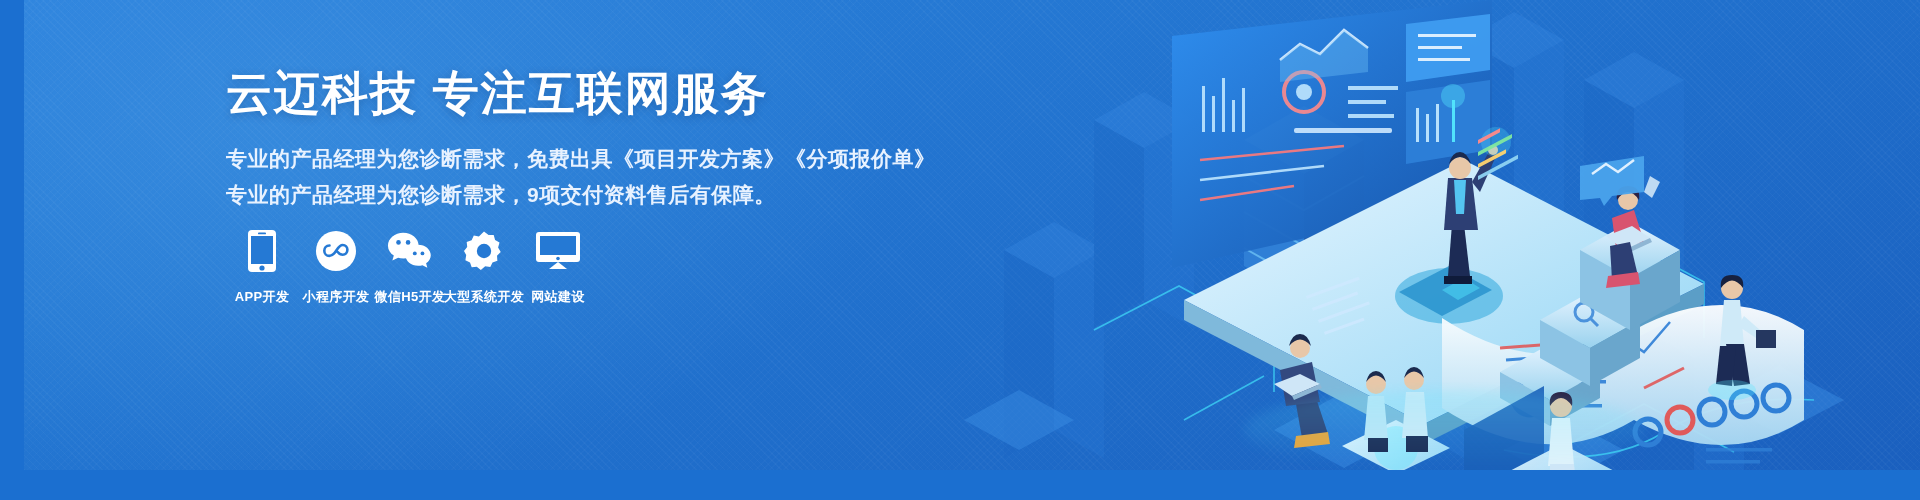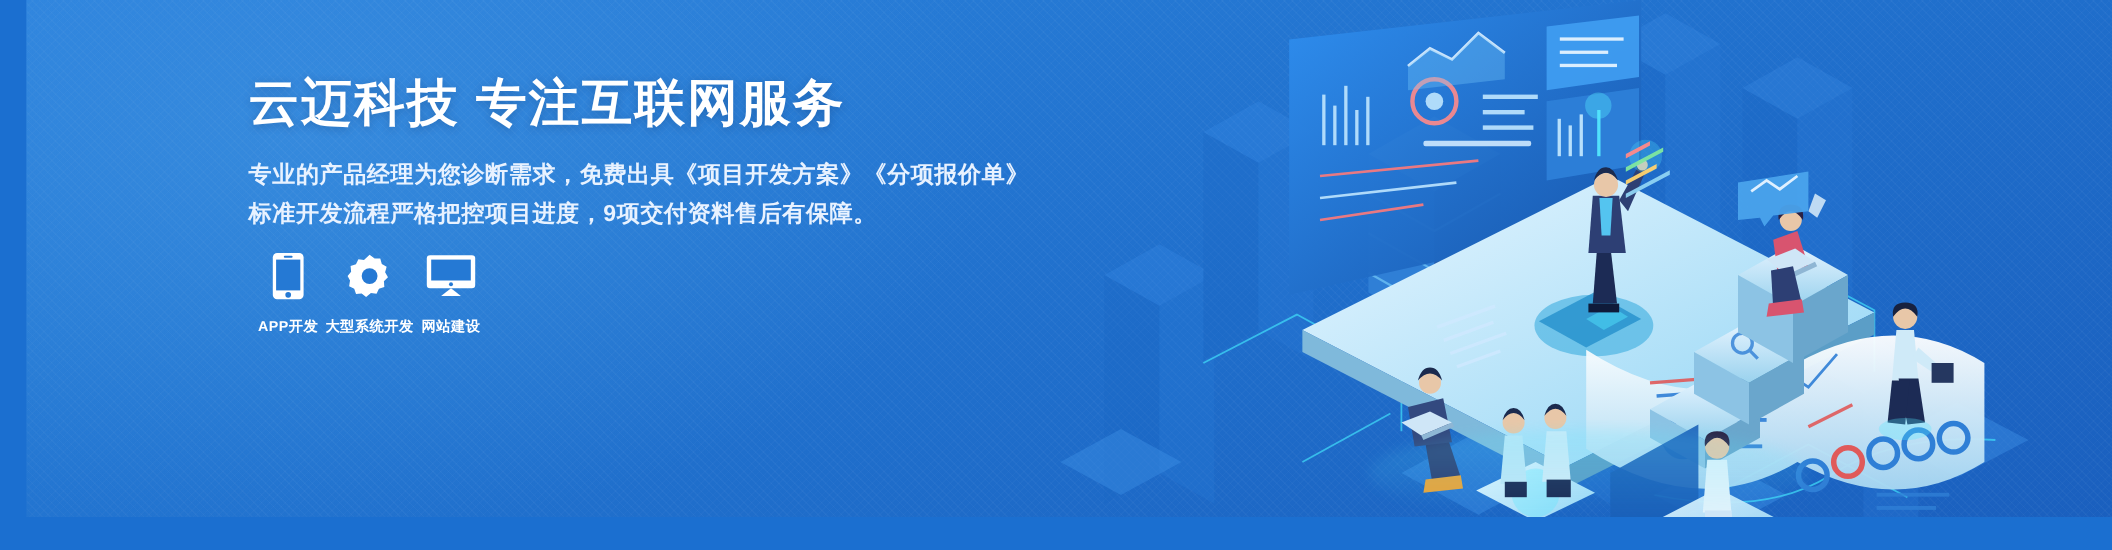--- a/index.html
+++ b/index.html
@@ -322,38 +322,60 @@
         <path d="M648 174 L662 164 L674 172 L690 160" fill="none" stroke="#dff0ff" stroke-width="2.5"></path>
       </g>
 
       <ellipse cx="500" cy="430" rx="200" ry="40" fill="url(#gGlow)" opacity=".35" filter="url(#soft)"></ellipse>
     </svg>
   </div>
 
   <div class="copy">
     <h1 class="headline">云迈科技 专注互联网服务</h1>
     <div class="sub-line">专业的产品经理为您诊断需求，免费出具《项目开发方案》《分项报价单》</div>
-    <div class="sub-line">标准开发流程严格把控项目进度，9项交付资料售后有保障。</div>
+    <div class="sub-line">专业的产品经理为您诊断需求，9项交付资料售后有保障。</div>
   </div>
 
   <div class="services">
 
     <div class="service">
       <span class="ico">
         <svg width="30" height="44" viewBox="0 0 30 44">
           <rect x="1" y="1" width="28" height="42" rx="4" fill="#fff"></rect>
           <rect x="4" y="7" width="22" height="28" fill="#2579d4"></rect>
           <rect x="11" y="3.5" width="8" height="1.8" rx=".9" fill="#2579d4"></rect>
           <circle cx="15" cy="39" r="2.6" fill="#2579d4"></circle>
         </svg>
       </span>
       <span class="cap">APP开发</span>
     </div>
 
-
+    <div class="service">
+      <span class="ico">
+        <svg width="42" height="42" viewBox="0 0 42 42">
+          <circle cx="21" cy="21" r="20" fill="#fff"></circle>
+          <path d="M14.5 15.5c-3.4 0-5.2 2.6-5.2 5.2 0 3 2.2 5.2 5 5.2 3.6 0 5.6-3 7.2-5.6 1.6-2.6 3.3-5.3 6.3-5.3 2.6 0 4.6 2 4.6 4.8 0 2.9-2 5-4.8 5-2.4 0-4-1.4-5.2-3" fill="none" stroke="#2579d4" stroke-width="2.6" stroke-linecap="round"></path>
+        </svg>
+      </span>
+      <span class="cap">小程序开发</span>
+    </div>
+
+    <div class="service">
+      <span class="ico">
+        <svg width="48" height="42" viewBox="0 0 48 42">
+          <path d="M17 2C8.2 2 1 8 1 15.4c0 4.2 2.4 7.9 6.1 10.3L5.6 31l6-3a20 20 0 0 0 5.4.8c8.8 0 16-6 16-13.4S25.8 2 17 2Z" fill="#fff"></path>
+          <circle cx="12" cy="12" r="2.4" fill="#2579d4"></circle>
+          <circle cx="22" cy="12" r="2.4" fill="#2579d4"></circle>
+          <path d="M32.5 14.5c-7.3 0-13.2 4.9-13.2 11s5.9 11 13.2 11c1.6 0 3.1-.2 4.5-.7l5.1 2.6-1.3-4.5c3-2 4.9-5.1 4.9-8.4 0-6.1-5.9-11-13.2-11Z" fill="#fff"></path>
+          <circle cx="29" cy="23.5" r="2" fill="#2579d4"></circle>
+          <circle cx="37" cy="23.5" r="2" fill="#2579d4"></circle>
+        </svg>
+      </span>
+      <span class="cap">微信H5开发</span>
+    </div>
 
     <div class="service">
       <span class="ico">
         <svg width="42" height="42" viewBox="0 0 42 42">
           <path d="M21 1.5 25.6 5h5.1l1.4 5 4.4 2.6-1.4 5 2.6 4.4-3.7 3.7.4 5.1-4.9 1.7-2.2 4.6-5.1-.8L17.8 40l-4-3.2-5.1.5-1.7-4.9-4.6-2.2.8-5.1L1 21l3.2-4 -.5-5.1 4.9-1.7L10.8 5.6l5.1.8Z" fill="#fff"></path>
           <circle cx="21" cy="21" r="7.2" fill="#2579d4"></circle>
         </svg>
       </span>
       <span class="cap">大型系统开发</span>
     </div>

